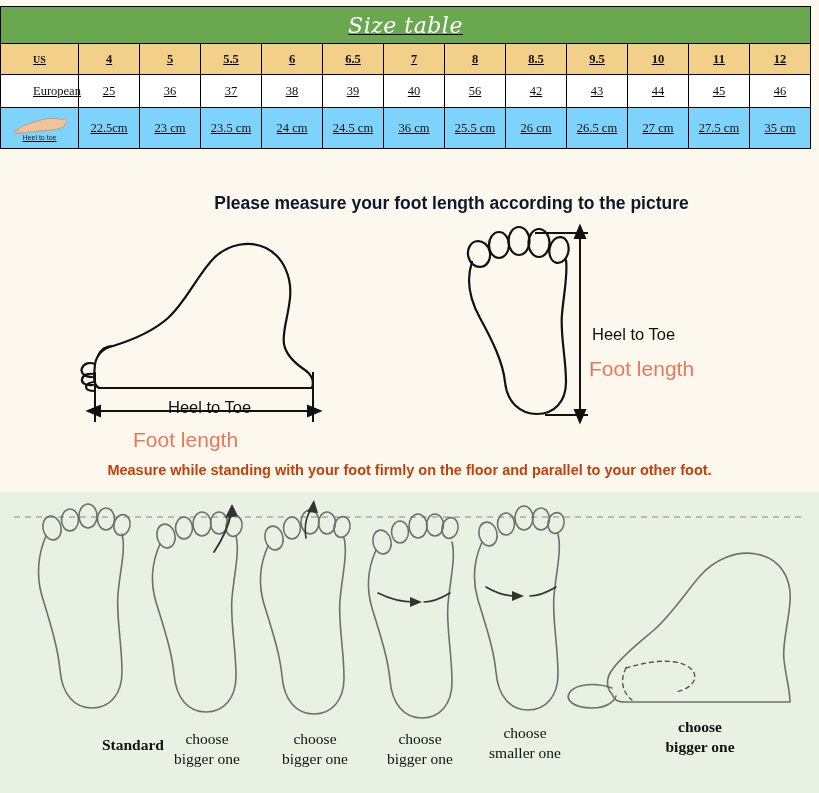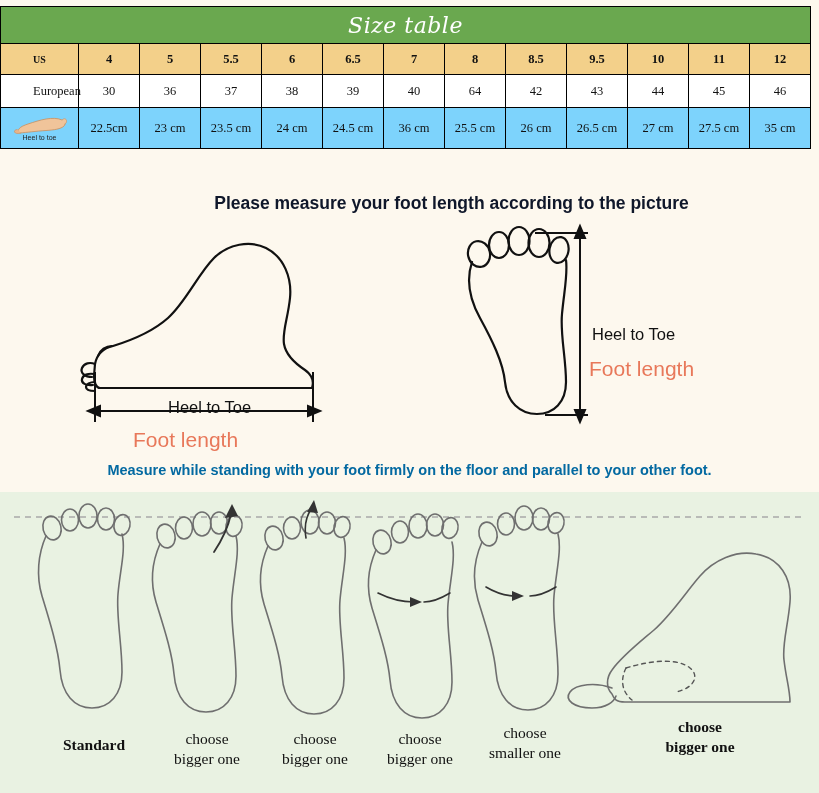--- a/index.html
+++ b/index.html
@@ -26,20 +26,21 @@
   .table-wrap {
     position: absolute;
     left: 0;
     top: 6px;
     width: 819px;
   }
   table.size-table {
     border-collapse: collapse;
     width: 680px;
     table-layout: fixed;
+    text-decoration: underline;
   }
   table.size-table td, table.size-table th {
     border: 1px solid #000;
     text-align: center;
     font-size: 12.5px;
     color: #111;
     font-family: "Liberation Serif", serif;
     padding: 0;
   }
   .title-row td {
@@ -149,21 +150,21 @@
     font-family: "Liberation Sans", sans-serif;
   }
 
   .measure-note {
     position: absolute;
     left: 0;
     top: 462px;
     width: 819px;
     text-align: center;
     font-size: 14.5px;
-    color: #0369a1;
+    color: #c2410c;
     font-weight: 600;
     font-family: "Liberation Sans", sans-serif;
   }
 
   
   .bottom {
     position: absolute;
     left: 0;
     top: 492px;
     width: 819px;
@@ -222,27 +223,27 @@
         <td>8</td>
         <td>8.5</td>
         <td>9.5</td>
         <td>10</td>
         <td>11</td>
         <td>12</td>
       </tr>
 
       <tr class="row2">
         <td class="lbl">European</td>
-        <td>30</td>
+        <td>25</td>
         <td>36</td>
         <td>37</td>
         <td>38</td>
         <td>39</td>
         <td>40</td>
-        <td>64</td>
+        <td>56</td>
         <td>42</td>
         <td>43</td>
         <td>44</td>
         <td>45</td>
         <td>46</td>
       </tr>
 
       <tr class="row3">
         <td class="foot-cell">
           <span class="foot-ico">
@@ -410,21 +411,21 @@
                  C786 186 790 198 790 210
                  L625 210 C616 210 614 207 612 202 Z"></path>
 
         <path d="M612 196 C596 190 576 192 570 200 C564 208 574 216 592 216 C606 216 614 210 616 204"></path>
 
         <path d="M626 176 C652 168 678 166 690 176 C700 184 694 196 676 200" stroke="#555" stroke-width="1.4" stroke-dasharray="4 4"></path>
         <path d="M626 176 C620 188 622 200 632 208" stroke="#555" stroke-width="1.4" stroke-dasharray="4 4"></path>
       </g>
     </svg>
 
-    <div class="cap bold" style="left:24px; top:243px; width:140px;">Standard</div>
+    <div class="cap bold" style="left:24px; top:243px; width:140px;text-align:right;">Standard</div>
 
     <div class="cap" style="left:142px; top:237px; width:130px; white-space:pre-line;">choose
 bigger one</div>
 
     <div class="cap" style="left:250px; top:237px; width:130px; white-space:pre-line;">choose
 bigger one</div>
 
     <div class="cap" style="left:355px; top:237px; width:130px; white-space:pre-line;">choose
 bigger one</div>
 

